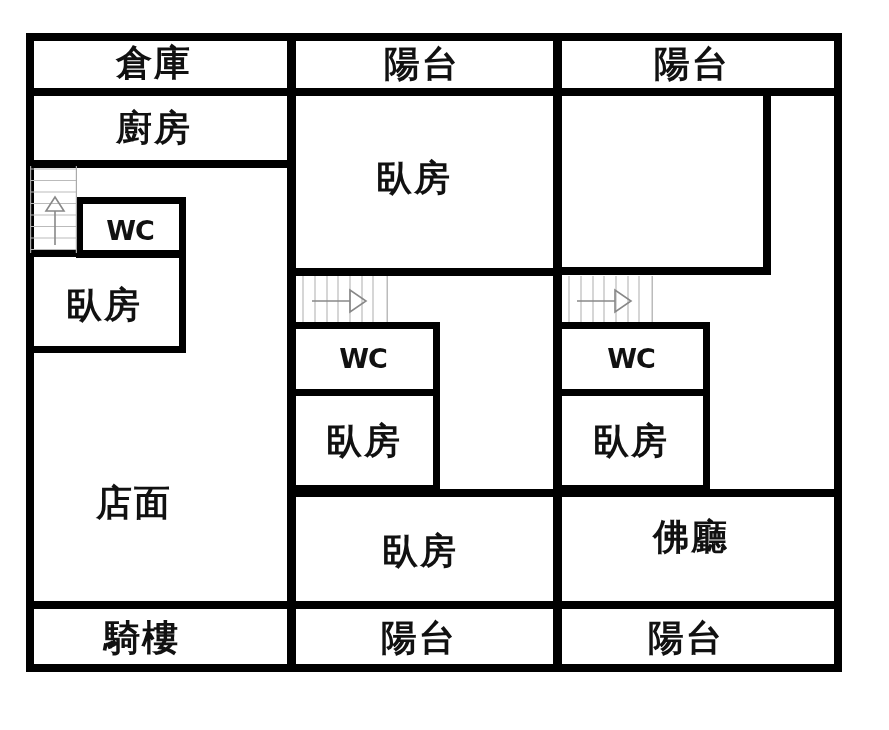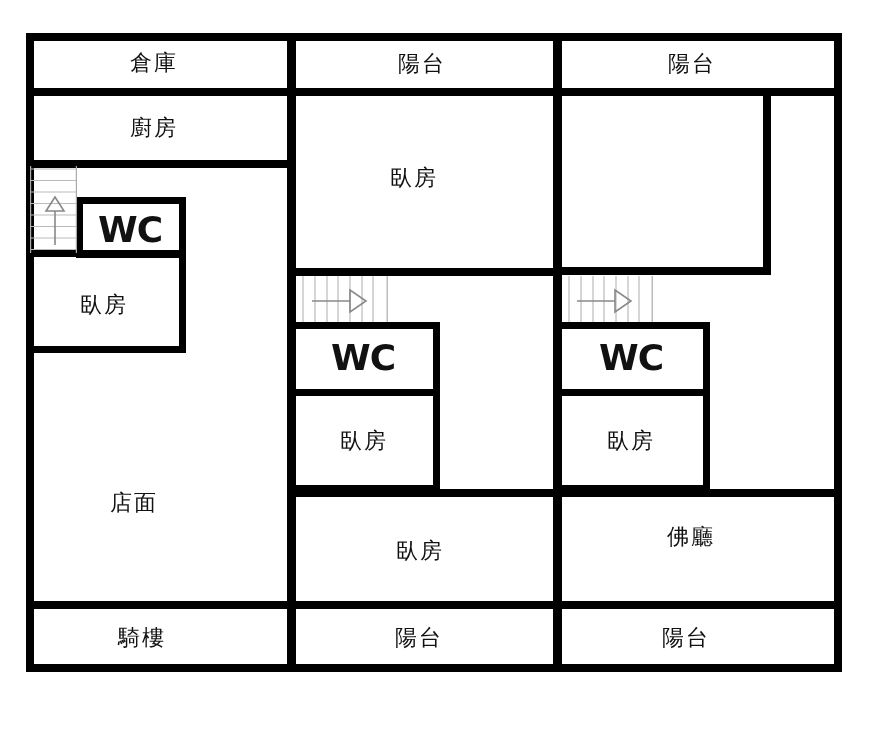--- a/index.html
+++ b/index.html
@@ -4,24 +4,24 @@
 <style>
   html,body{margin:0;padding:0;background:#fff;}
   .canvas{
     position:relative;width:889px;height:730px;background:#fff;overflow:hidden;
     font-family:"DejaVu Sans","Liberation Sans",sans-serif;
   }
   .wall{position:absolute;background:#000;}
   .box{position:absolute;border:7px solid #000;box-sizing:border-box;background:transparent;}
   .label{
     position:absolute;transform:translate(-50%,-50%);
-    font-size:22px;font-weight:400;letter-spacing:2px;color:#111;
+    font-size:36px;font-weight:700;letter-spacing:2px;color:#111;
     white-space:nowrap;line-height:1;
   }
-  .label.wc{font-size:36px;font-weight:700;letter-spacing:-1px;}
+  .label.wc{font-size:27px;font-weight:700;letter-spacing:-1px;}
   .stairs{position:absolute;}
 </style>
 </head>
 <body>
 
 <div class="canvas">
 
   <div class="wall" style="left:26px;top:33px;width:816px;height:8px;"></div>
   <div class="wall" style="left:26px;top:664px;width:816px;height:8px;"></div>
   <div class="wall" style="left:26px;top:33px;width:8px;height:639px;"></div>

